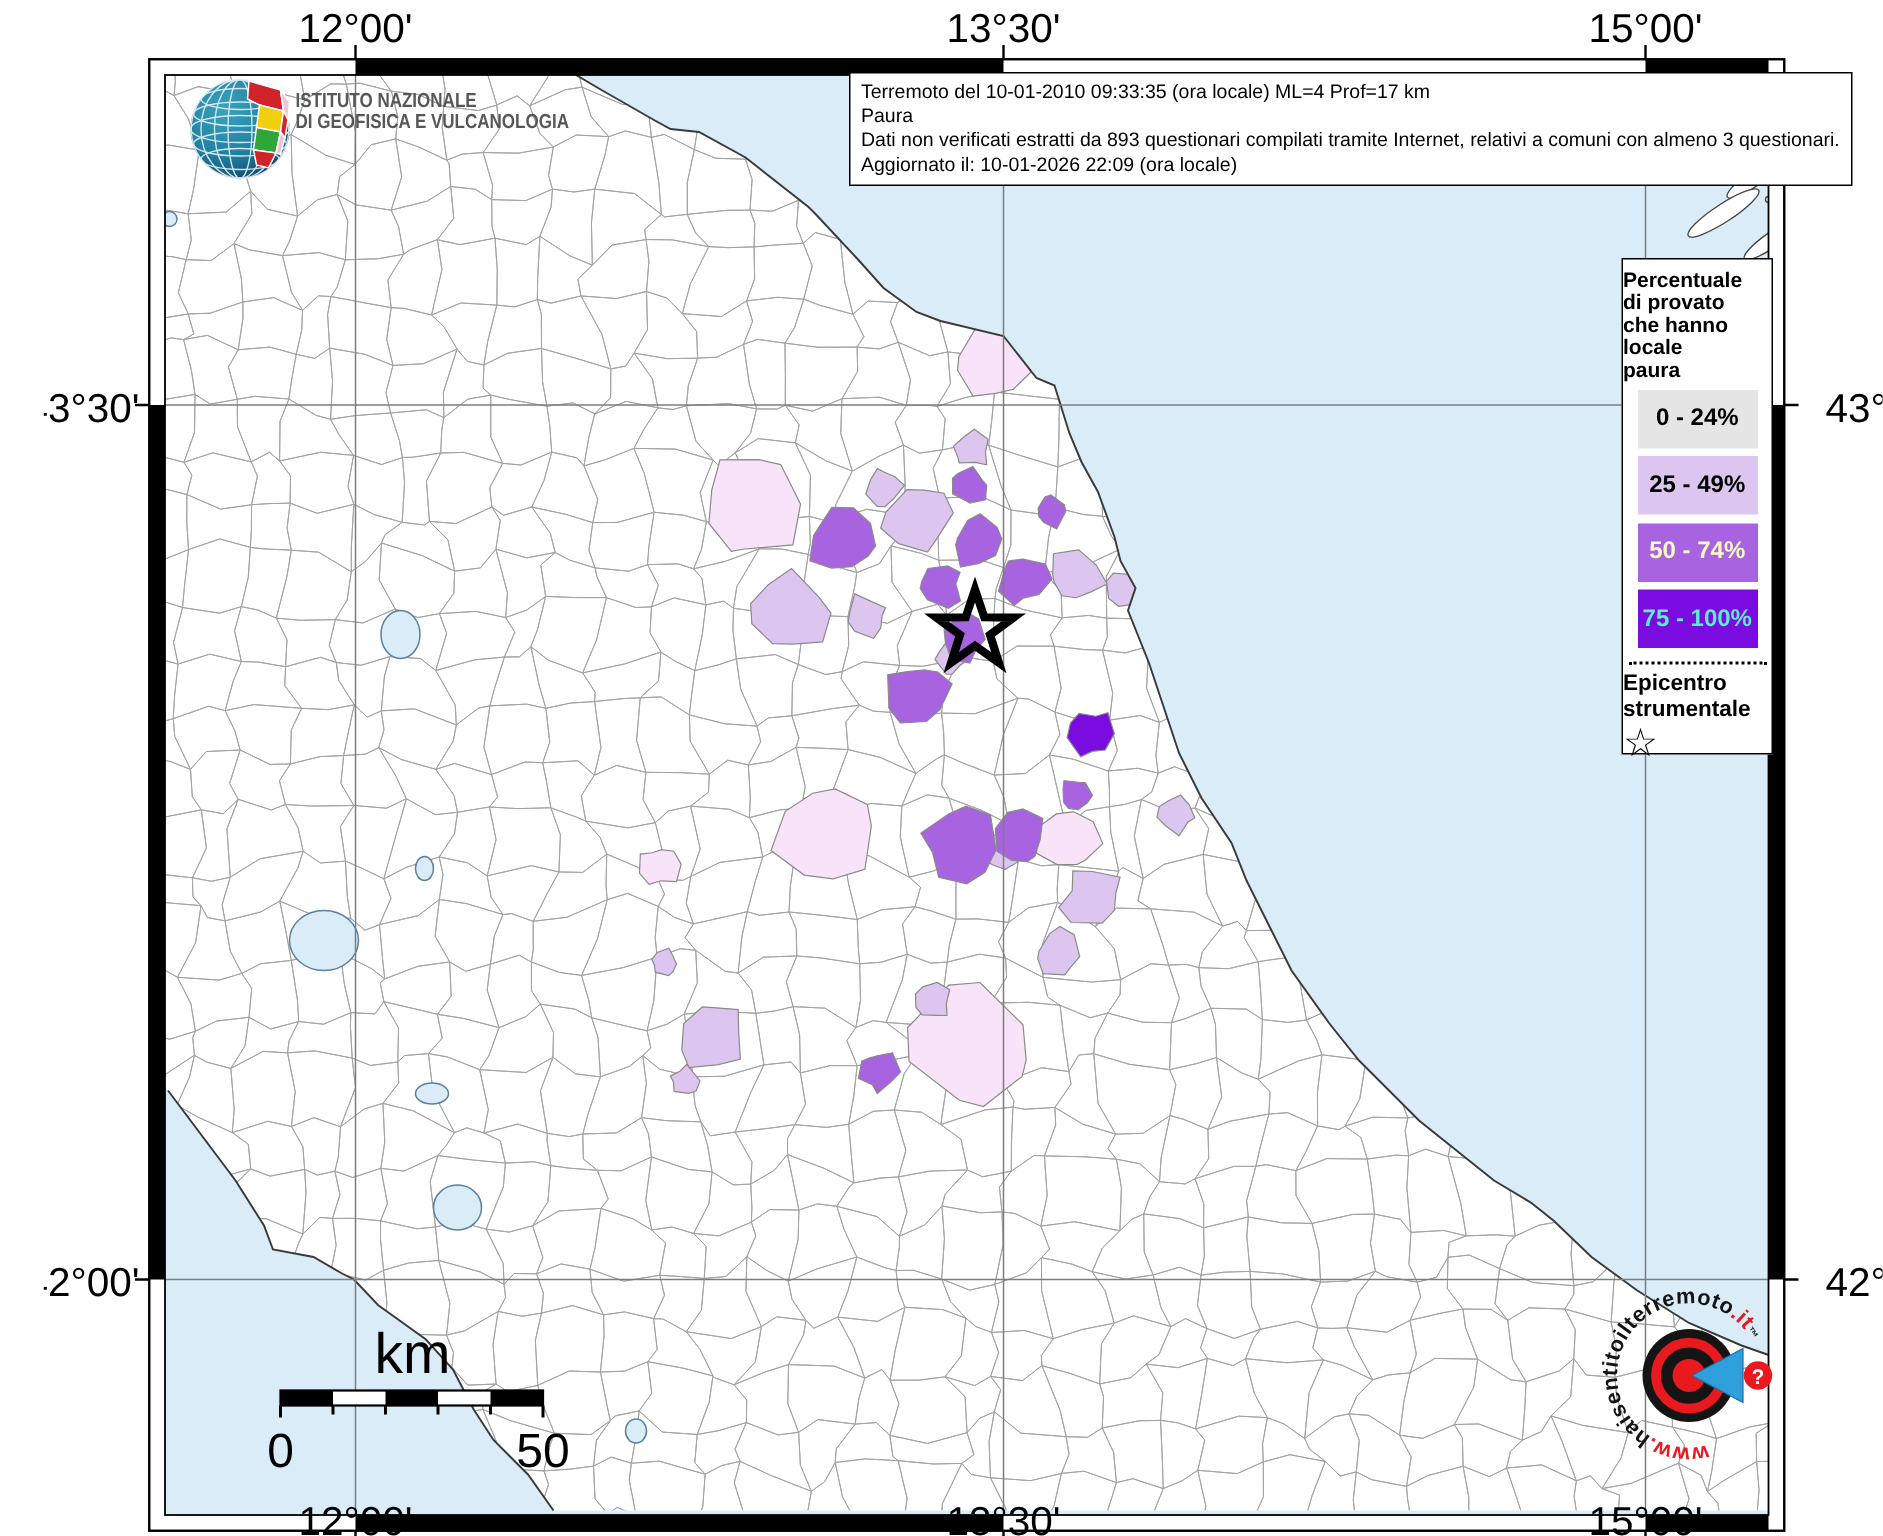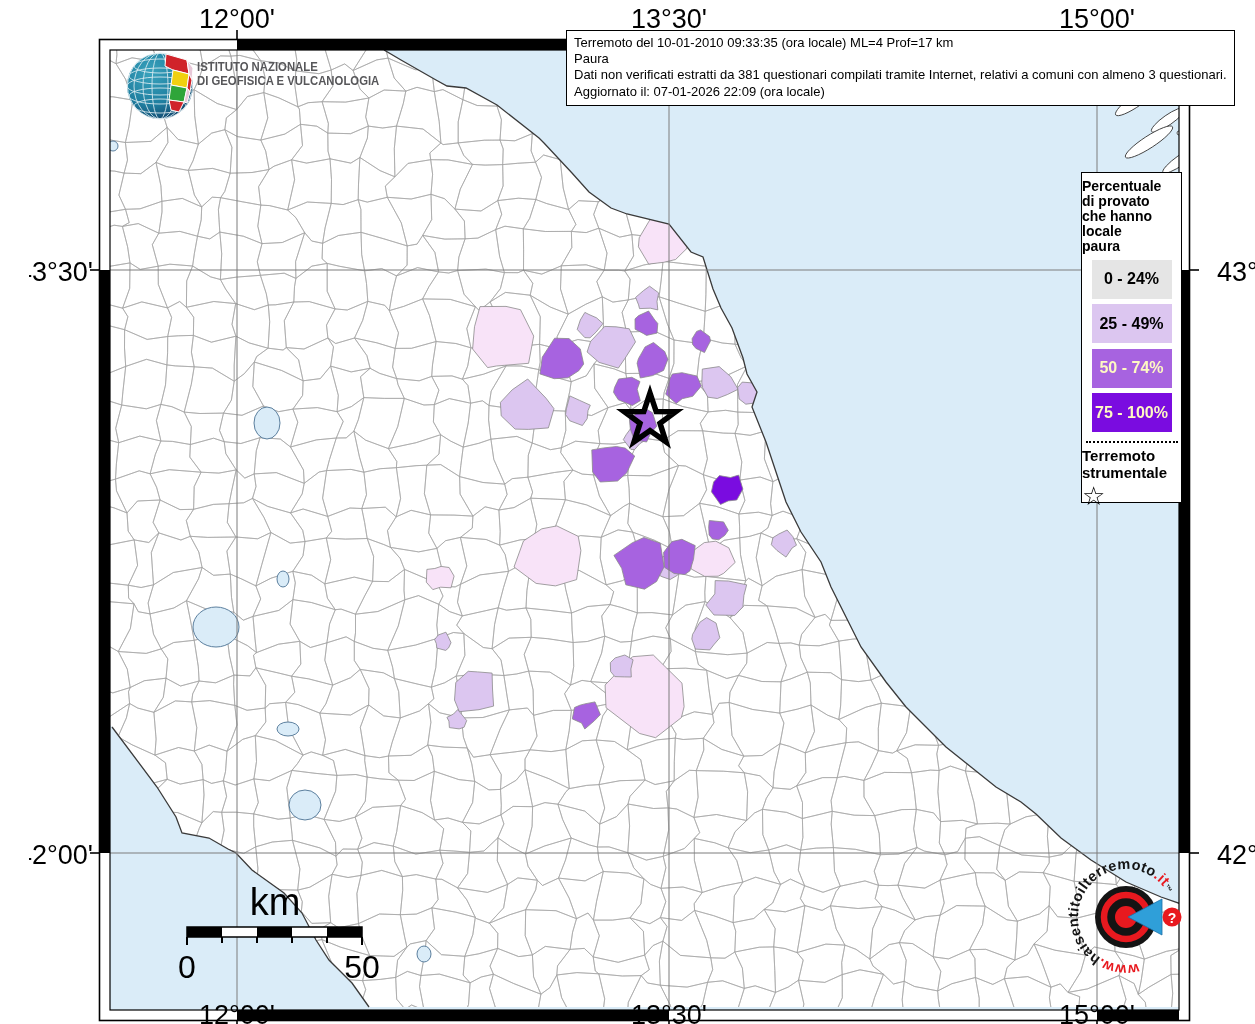--- a/index.html
+++ b/index.html
@@ -1,20 +1,20 @@
 <!DOCTYPE html>
 <html><head>
 <meta charset="utf-8">
 <style>
   html,body{margin:0;padding:0;background:#fff;}
   #stage{position:relative;width:1255px;height:1024px;overflow:hidden;
          font-family:"Liberation Sans",sans-serif;background:#fff;margin-left:29px;}
   #mapsvg{position:absolute;left:0;top:0;}
   
-  #title-box{position:absolute;left:537px;top:30px;background:#fff;
+  #title-box{position:absolute;left:537px;top:48px;background:#fff;
     border:1.6px solid #000;padding:4px 7px 5px 7px;font-size:13px;line-height:16.2px;
     white-space:nowrap;z-index:30;}
   
   #legend-box{position:absolute;left:1052px;top:172px;width:101px;height:331px;
     background:#fff;border:1.6px solid #000;z-index:30;box-sizing:border-box;text-align:left;}
   .legend-title{font-weight:bold;font-size:14px;line-height:15px;}
   #legend-title-wrap{padding-top:6px;}
   .swatch{width:80px;height:39px;margin:5.5px auto 0 auto;display:flex;
     align-items:center;justify-content:center;font-weight:bold;font-size:16px;}
   #legend-divider{border-top:2px dotted #000;width:92px;margin:9px auto 4px auto;height:0;}
@@ -219,40 +219,40 @@
       <textPath href="#wm-circle" startOffset="0">
         <tspan fill="#e8191f">www.</tspan><tspan fill="#141414">haisentitoilterremoto</tspan><tspan fill="#e8191f">.it</tspan><tspan fill="#141414" font-size="8">™</tspan>
       </textPath>
     </text>
   </g>
 </svg>
 
 <div id="title-box">
   <div>Terremoto del 10-01-2010 09:33:35 (ora locale) ML=4 Prof=17 km</div>
   <div>Paura</div>
-  <div>Dati non verificati estratti da 381 questionari compilati tramite Internet, relativi a comuni con almeno 3 questionari.</div>
-  <div>Aggiornato il: 07-01-2026 22:09 (ora locale)</div>
+  <div>Dati non verificati estratti da 893 questionari compilati tramite Internet, relativi a comuni con almeno 3 questionari.</div>
+  <div>Aggiornato il: 10-01-2026 22:09 (ora locale)</div>
 </div>
 
 <div id="ingv-text">
   <div>ISTITUTO NAZIONALE</div>
   <div>DI GEOFISICA E VULCANOLOGIA</div>
 </div>
 
 <div id="legend-box">
   <div id="legend-title-wrap">
     <div class="legend-title">Percentuale</div>
     <div class="legend-title">di provato</div>
     <div class="legend-title">che hanno</div>
     <div class="legend-title">locale</div>
     <div class="legend-title">paura</div>
   </div>
   <div class="swatch" style="background: #e5e5e5; color: rgb(0, 0, 0);">0 - 24%</div>
   <div class="swatch" style="background: rgb(220, 198, 240); color: rgb(0, 0, 0);">25 - 49%</div>
   <div class="swatch" style="background: rgb(167, 99, 224); color: #fef9c3;">50 - 74%</div>
-  <div class="swatch" style="background: rgb(122, 12, 224); color: #fef9c3;">75 - 100%</div>
+  <div class="swatch" style="background: rgb(122, 12, 224); color: #5eead4;">75 - 100%</div>
   <div id="legend-divider"></div>
-  <div class="legend-epi">Terremoto</div>
+  <div class="legend-epi">Epicentro</div>
   <div class="legend-epi">strumentale</div>
   <div id="legend-star">☆</div>
 </div>
 
 </div>
 
 </body></html>

